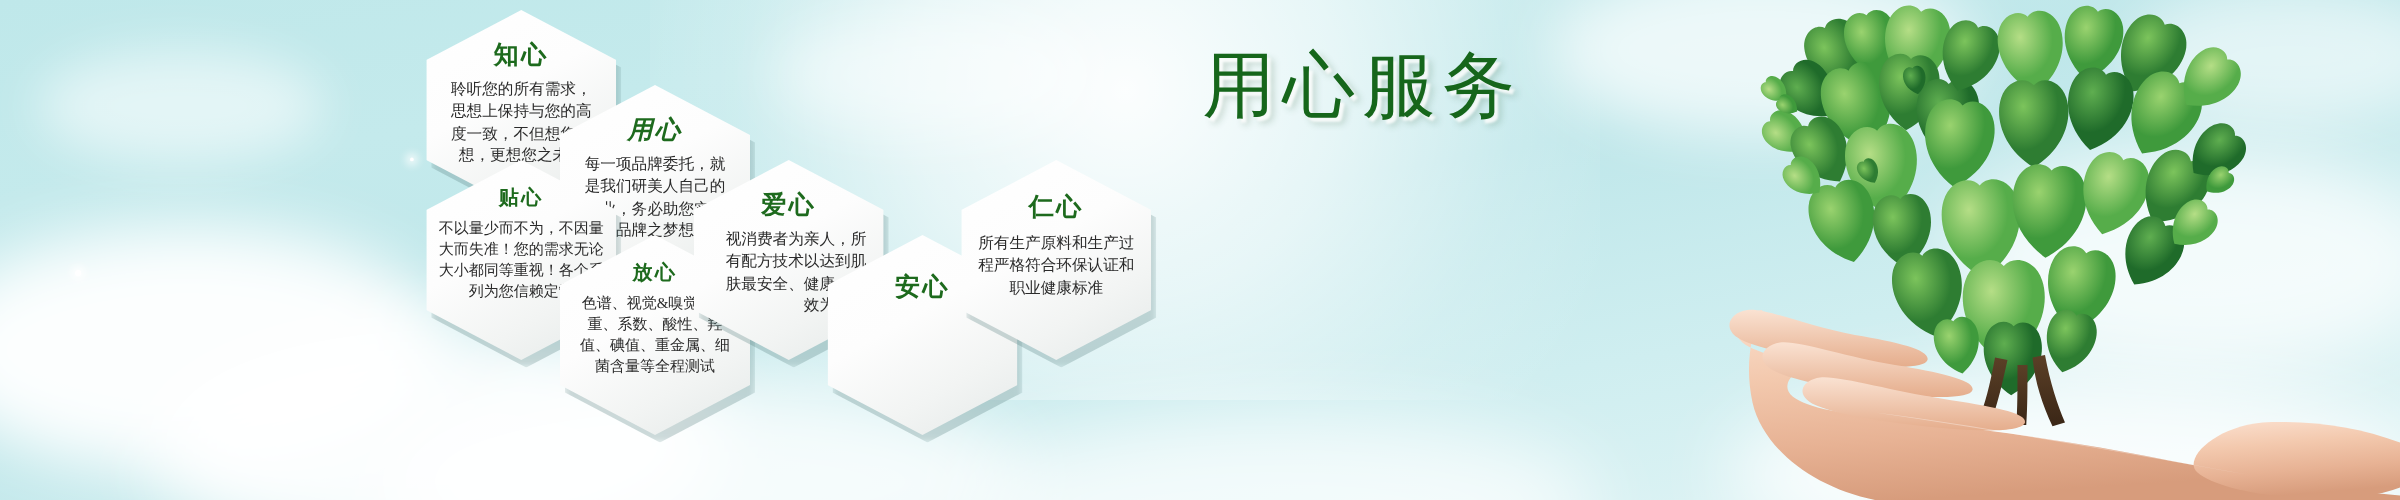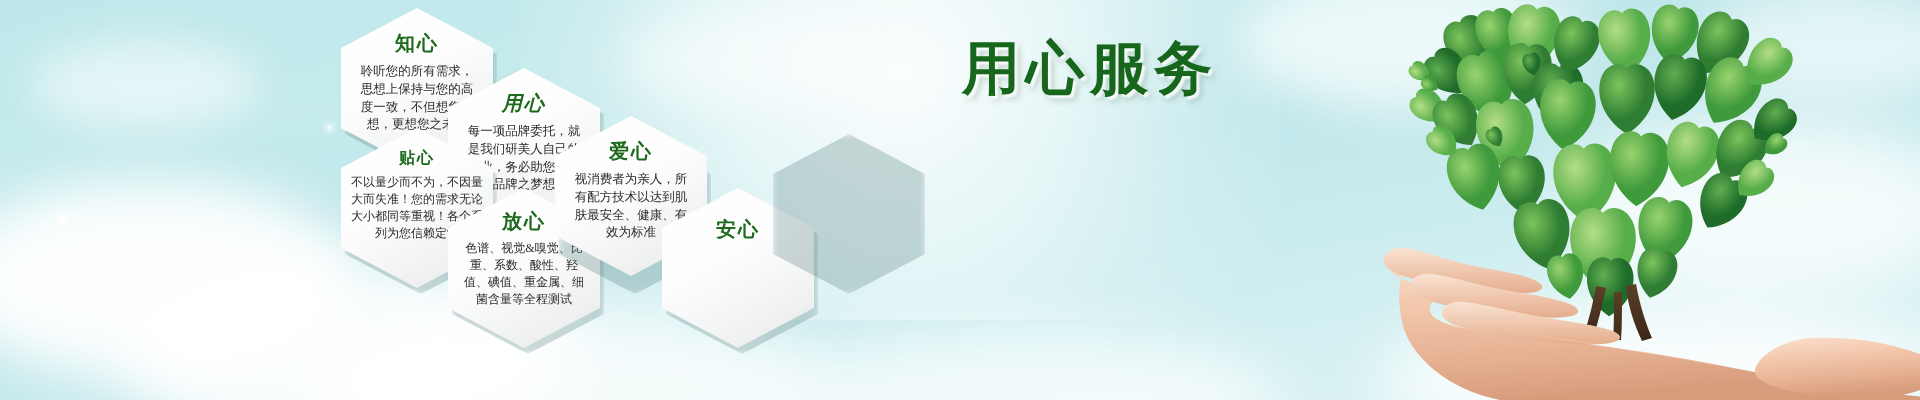--- a/index.html
+++ b/index.html
@@ -52,21 +52,21 @@
     font-family:"Liberation Serif","DejaVu Serif",serif;
   }
   .hex-body{
     color:#2b2b2b;line-height:1.42;
     font-family:"Liberation Serif","DejaVu Serif",serif;
   }
 
   
   .title-wrap{position:absolute;left:960px;top:40px;width:260px;text-align:center;}
   .title-cn{
-    font-size:58px;font-weight:bold;color:#16661b;letter-spacing:6px;line-height:1;
+    font-size:58px;font-weight:normal;color:#16661b;letter-spacing:6px;line-height:1;
     text-shadow:3px 3px 2px rgba(255,255,255,.85),5px 5px 6px rgba(40,90,50,.25);
     font-family:"Liberation Serif","DejaVu Serif",serif;
   }
   .title-en{
     margin-top:10px;font-size:32px;color:#2f7a2f;letter-spacing:3px;
     text-shadow:2px 2px 2px rgba(255,255,255,.8);
     font-family:"Liberation Sans","DejaVu Sans",sans-serif;
   }
 
   
@@ -105,36 +105,40 @@
   </div>
 
   <div class="hex-shadow" style="left:345px;top:134px;width:152px;height:160px;"></div>
   <div class="hex" style="left:341px;top:128px;width:152px;height:160px;padding-top:20px;">
     <div class="hex-title" style="font-size:16px;">贴心</div>
     <div class="hex-body" style="font-size:12px;width:134px;margin-top:5px;">不以量少而不为，不因量大而失准！您的需求无论大小都同等重视！各个系列为您信赖定制</div>
   </div>
 
   <div class="hex-shadow" style="left:452px;top:194px;width:152px;height:160px;"></div>
   <div class="hex" style="left:448px;top:188px;width:152px;height:160px;padding-top:20px;">
-    <div class="hex-title" style="font-size:20px;">放心</div>
+    <div class="hex-title" style="font-size:16px;">放心</div>
     <div class="hex-body" style="font-size:12px;width:128px;margin-top:5px;">色谱、视觉&amp;嗅觉、比重、系数、酸性、羟值、碘值、重金属、细菌含量等全程测试</div>
   </div>
 
   <div class="hex-shadow" style="left:559px;top:134px;width:152px;height:160px;"></div>
-  <div class="hex" style="left:555px;top:116px;width:152px;height:160px;padding-top:22px;">
+  <div class="hex" style="left:555px;top:128px;width:152px;height:160px;padding-top:22px;text-align:right;">
     <div class="hex-title" style="font-size:20px;">爱心</div>
     <div class="hex-body" style="font-size:12.5px;width:124px;margin-top:6px;">视消费者为亲人，所有配方技术以达到肌肤最安全、健康、有效为标准</div>
   </div>
 
   <div class="hex-shadow" style="left:666px;top:194px;width:152px;height:160px;"></div>
   <div class="hex" style="left:662px;top:188px;width:152px;height:160px;padding-top:28px;">
     <div class="hex-title" style="font-size:20px;">安心</div>
   </div>
 
   <div class="hex-shadow" style="left:773px;top:134px;width:152px;height:160px;"></div>
+  <div class="hex" style="left:769px;top:128px;width:152px;height:160px;padding-top:24px;">
+    <div class="hex-title" style="font-size:20px;">仁心</div>
+    <div class="hex-body" style="font-size:12.5px;width:126px;margin-top:7px;">所有生产原料和生产过程严格符合环保认证和职业健康标准</div>
+  </div>
 
   <div class="title-wrap">
     <div class="title-cn">用心服务</div>
   </div>
 
   <div class="art">
     <svg width="520" height="400" viewBox="0 0 520 400">
       <defs>
         <radialGradient id="lg1" cx="35%" cy="30%">
           <stop offset="0%" stop-color="#9ad36f"></stop>

